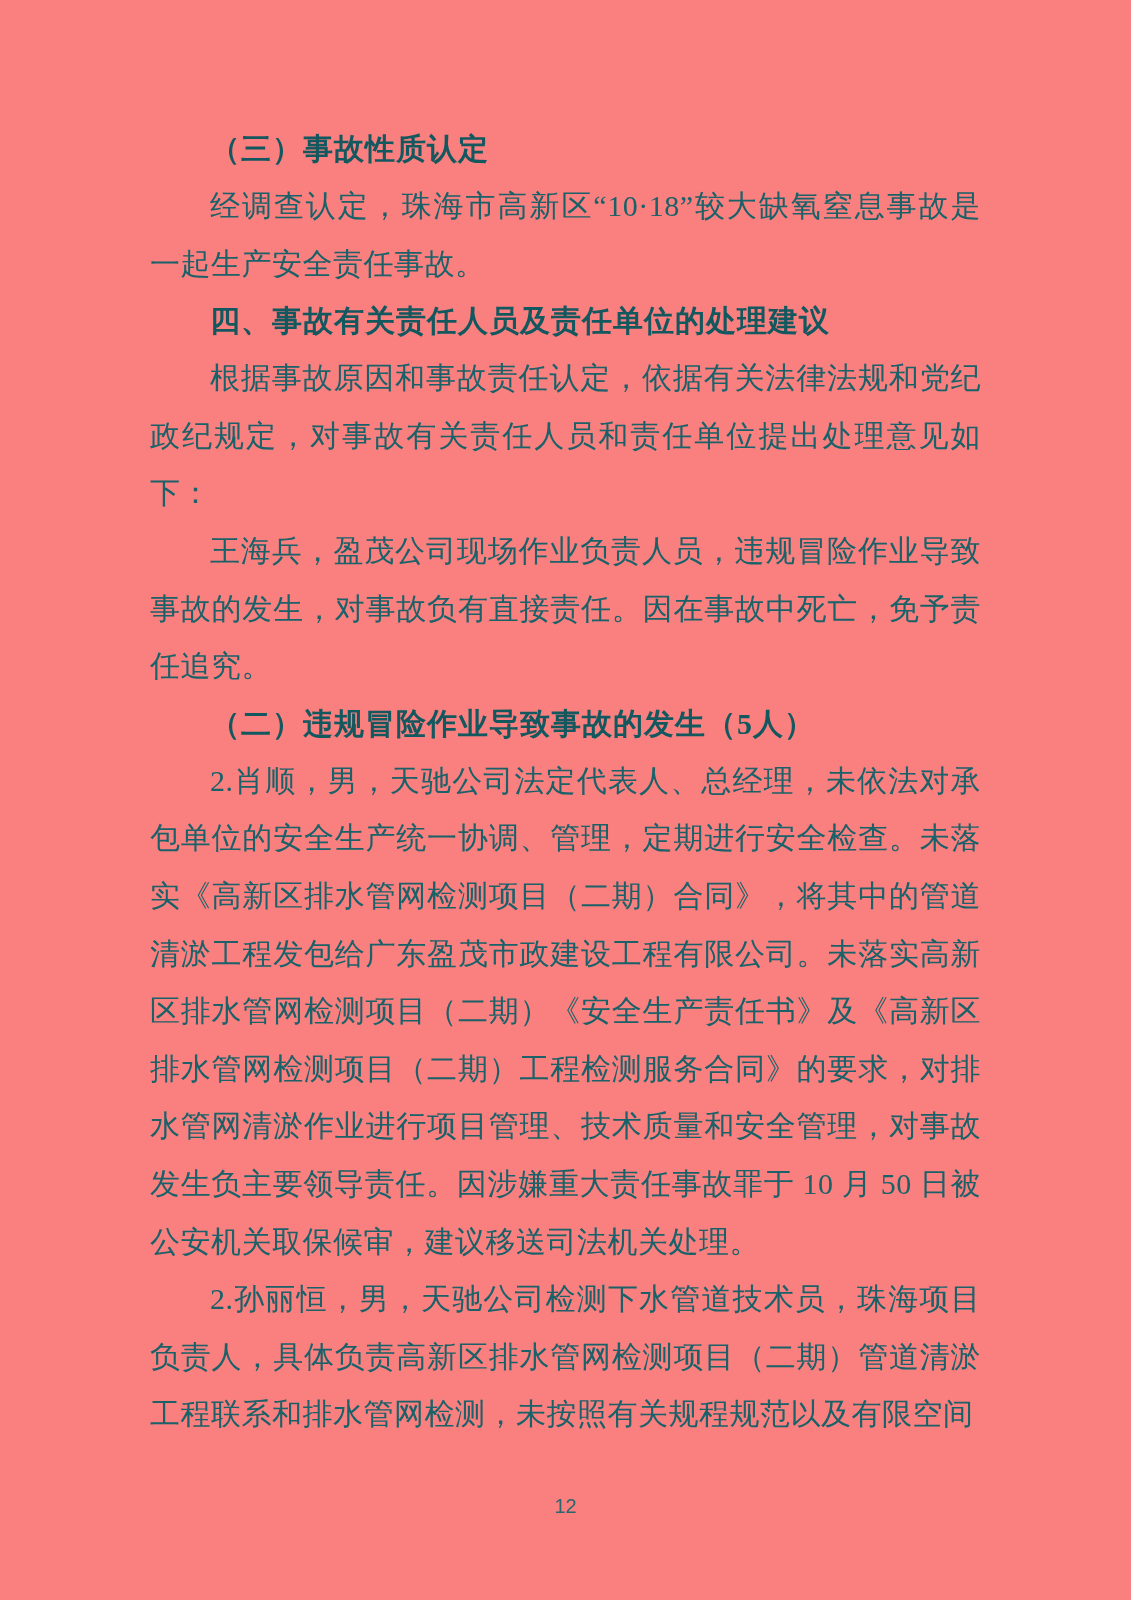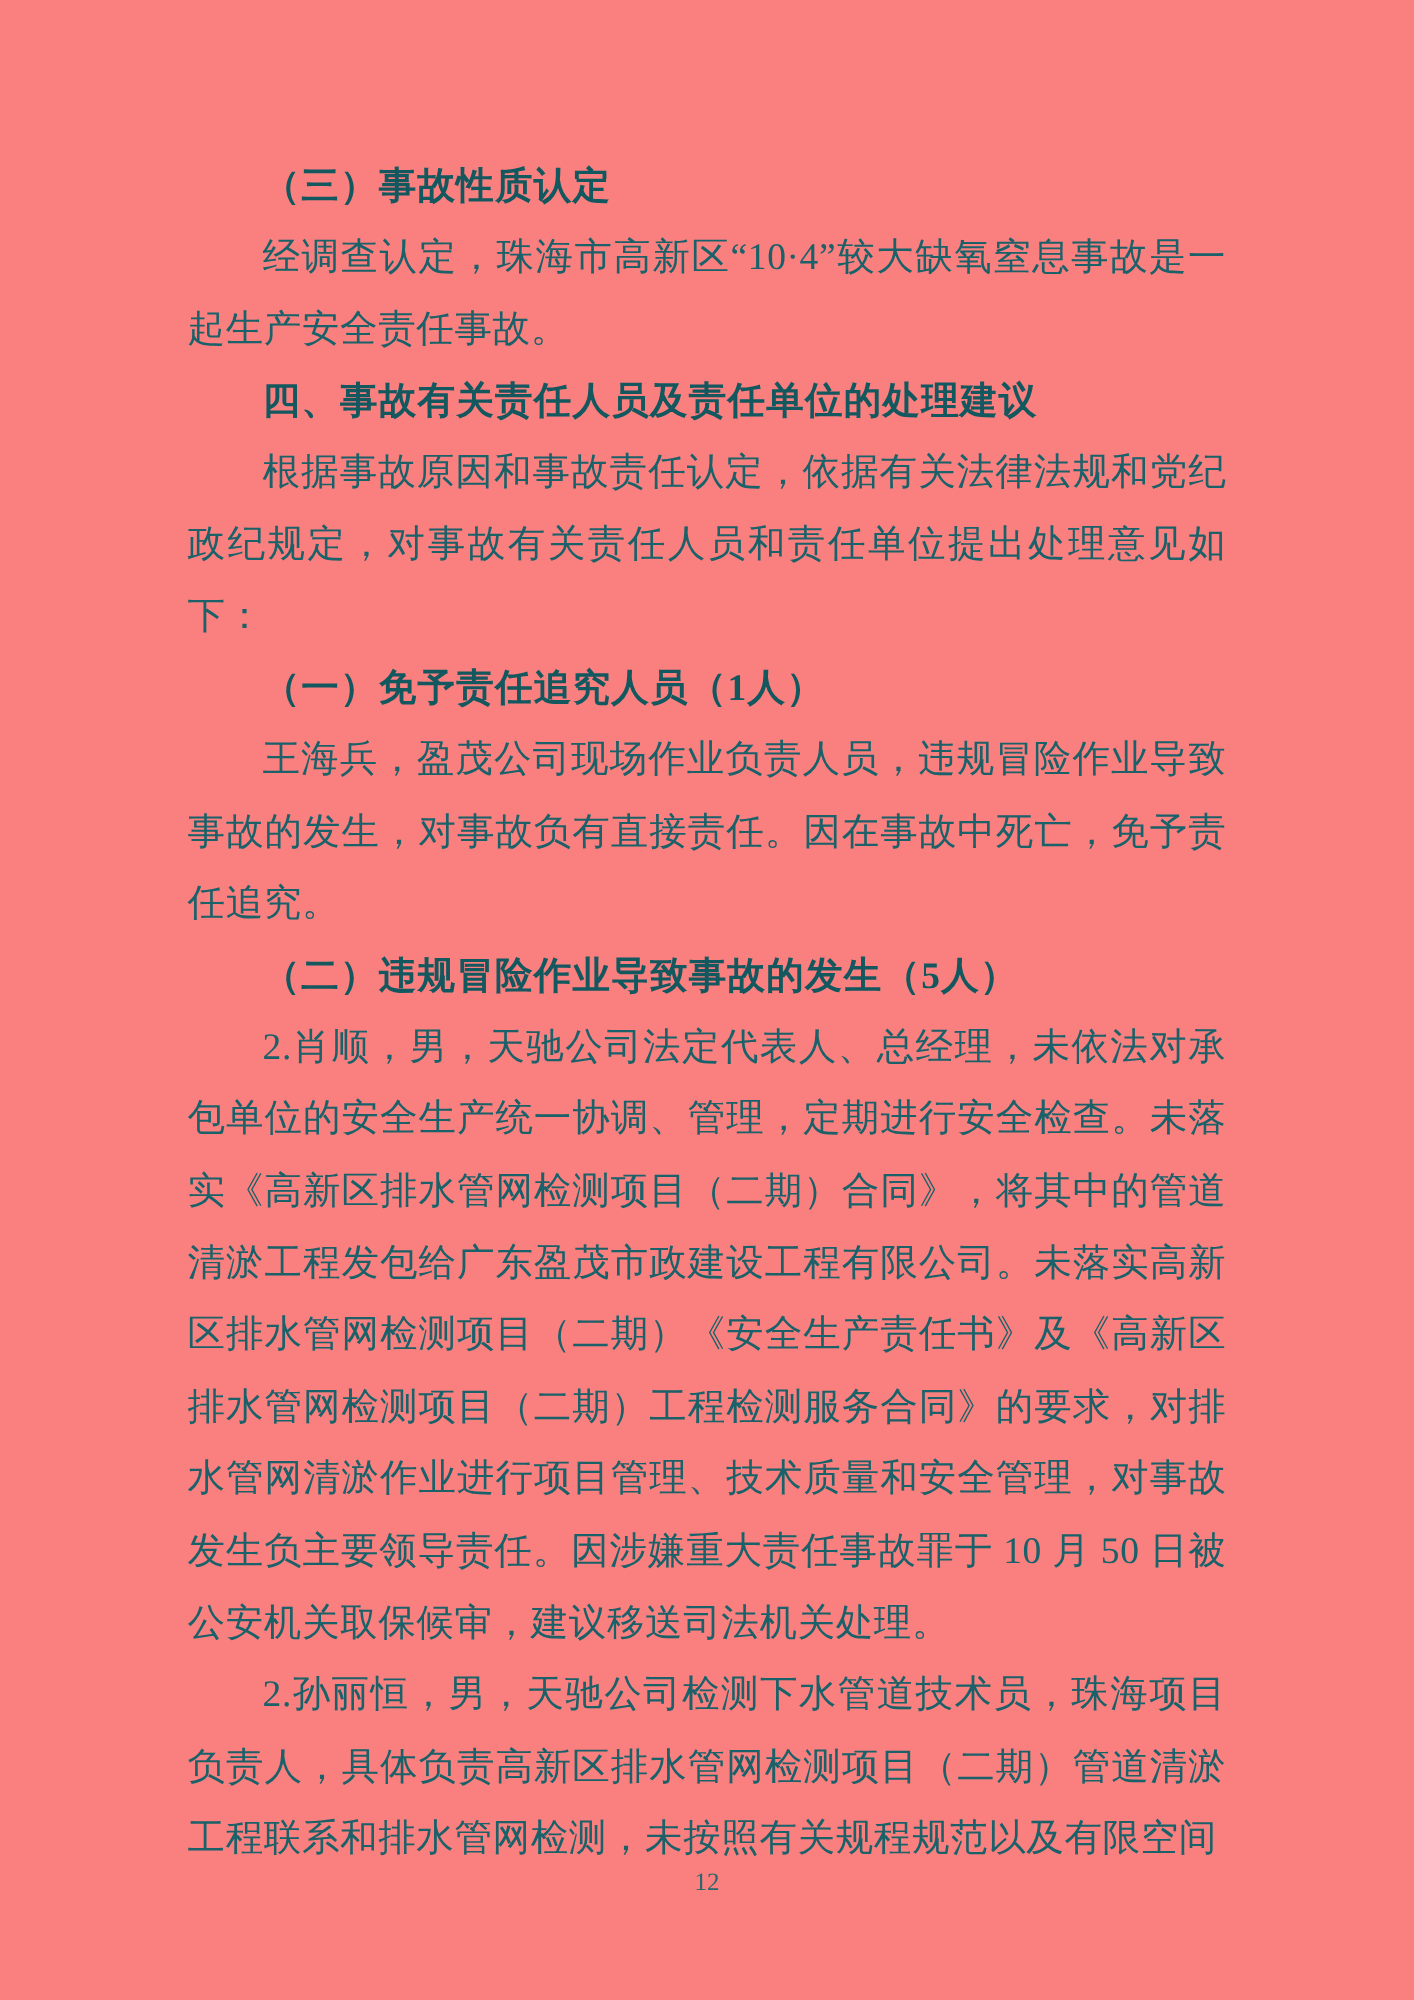--- a/index.html
+++ b/index.html
@@ -48,39 +48,38 @@
     font-weight: normal;
   }
   .page-number {
     position: absolute;
     bottom: 82px;
     left: 0;
     width: 100%;
     text-align: center;
     font-size: 20px;
     color: #2a666d;
-    font-family: Liberation Serif, serif;
+    font-family: Liberation Sans, sans-serif;
   }
 </style>
 </head>
 <body>
 
 <div class="page">
 
   <div class="doc-body">
 
     <p class="heading">（三）事故性质认定</p>
 
-    <p class="para">经调查认定，珠海市高新区“10·4”较大缺氧窒息事故是一起生产安全责任事故。</p>
+    <p class="para">经调查认定，珠海市高新区“10·18”较大缺氧窒息事故是一起生产安全责任事故。</p>
 
     <p class="heading">四、事故有关责任人员及责任单位的处理建议</p>
 
     <p class="para">根据事故原因和事故责任认定，依据有关法律法规和党纪政纪规定，对事故有关责任人员和责任单位提出处理意见如下：</p>
 
-    <p class="heading">（一）免予责任追究人员（1人）</p>
 
     <p class="para"><span class="lead">王海兵</span><span>，盈茂公司现场作业负责人员，违规冒险作业导致事故的发生，对事故负有直接责任。因在事故中死亡，免予责任追究。</span></p>
 
     <p class="heading">（二）违规冒险作业导致事故的发生（5人）</p>
 
     <p class="para"><span class="lead">2.肖顺</span><span>，男，天驰公司法定代表人、总经理，未依法对承包单位的安全生产统一协调、管理，定期进行安全检查。未落实《高新区排水管网检测项目（二期）合同》，将其中的管道清淤工程发包给广东盈茂市政建设工程有限公司。未落实高新区排水管网检测项目（二期）《安全生产责任书》及《高新区排水管网检测项目（二期）工程检测服务合同》的要求，对排水管网清淤作业进行项目管理、技术质量和安全管理，对事故发生负主要领导责任。因涉嫌重大责任事故罪于 10 月 50 日被公安机关取保候审，建议移送司法机关处理。</span></p>
 
     <p class="para"><span class="lead">2.孙丽恒</span><span>，男，天驰公司检测下水管道技术员，珠海项目负责人，具体负责高新区排水管网检测项目（二期）管道清淤工程联系和排水管网检测，未按照有关规程规范以及有限空间</span></p>
 
   </div>

